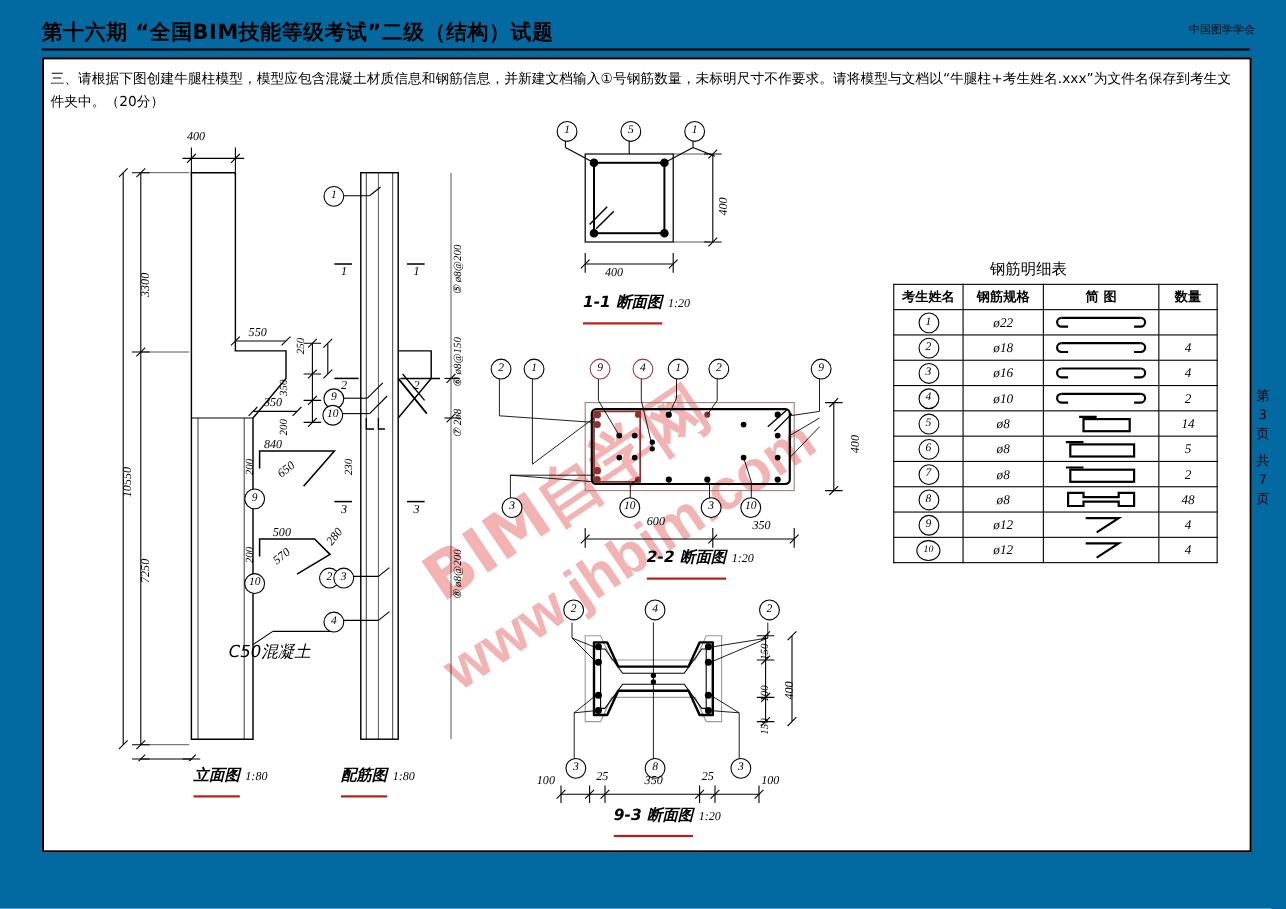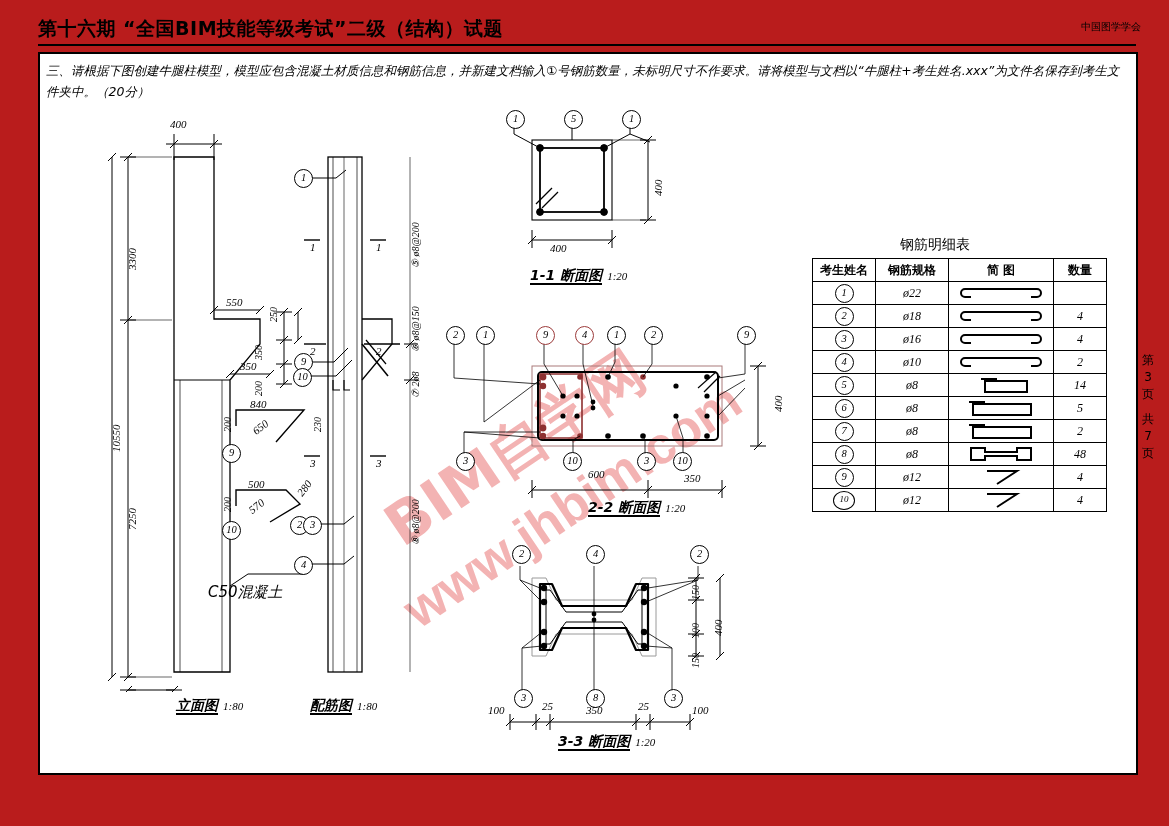--- a/index.html
+++ b/index.html
@@ -1,31 +1,31 @@
 <!DOCTYPE html>
 <html><head>
 <meta charset="utf-8">
 <style>
   html,body{margin:0;padding:0;background:#fff;}
   body{width:1169px;height:826px;position:relative;overflow:hidden;
        font-family:"Liberation Sans","DejaVu Sans",sans-serif;color:#000;}
-  .page{position:absolute;left:0;top:0;width:1169px;height:826px;background:#b91c1c;}
+  .page{position:absolute;left:0;top:0;width:1169px;height:826px;background:#0369a1;}
 
   
   .hdr-title{position:absolute;left:38px;top:16px;font-size:19px;font-weight:bold;
      letter-spacing:.5px;white-space:nowrap;font-family:"DejaVu Sans",sans-serif;}
   .hdr-org{position:absolute;right:28px;top:20px;font-size:10px;white-space:nowrap;
      font-family:"DejaVu Sans",sans-serif;}
   .hdr-rule{position:absolute;left:38px;top:44px;width:1098px;height:2px;background:#000;}
 
   
   .qbox{position:absolute;left:38px;top:52px;width:1100px;height:723px;
         border:2px solid #000;box-sizing:border-box;background:#fff;}
   .qtext{position:absolute;left:46px;top:60px;width:1086px;font-size:12.5px;
-        line-height:21px;font-family:"DejaVu Sans",sans-serif;font-style:italic;}
+        line-height:21px;font-family:"DejaVu Sans",sans-serif;}
   .qtext p{margin:0;}
 
   
   .pageno{position:absolute;right:8px;top:352px;width:26px;text-align:center;
         font-size:12px;line-height:17px;font-family:"DejaVu Sans",sans-serif;}
   .pageno span{display:block;}
   .pageno .gap{height:8px;}
 
   
   .dwg{position:absolute;}
@@ -41,21 +41,21 @@
 
   
   .bub{position:absolute;width:17px;height:17px;border:1.1px solid #000;border-radius:50%;
        font-size:10.5px;line-height:16px;text-align:center;background:#fff;
        font-family:"Liberation Serif","DejaVu Serif",serif;font-style:italic;}
   .bub.r{border-color:#9c3b3b;color:#000;}
 
   
   .vcap{position:absolute;white-space:nowrap;}
   .vcap .t{font-family:"DejaVu Sans",sans-serif;font-size:14px;font-weight:bold;
-        font-style:italic;border-bottom:2px solid #000000;padding-bottom:0;}
+        font-style:italic;border-bottom:2px solid #b91c1c;padding-bottom:10px;}
   .vcap .s{font-family:"Liberation Serif","DejaVu Serif",serif;font-style:italic;
         font-size:11px;margin-left:5px;}
 
   
   .sched-title{position:absolute;left:900px;top:236px;font-size:14px;
        font-family:"DejaVu Sans",sans-serif;white-space:nowrap;}
   table.sched{position:absolute;left:812px;top:258px;border-collapse:collapse;
        background:#fff;}
   table.sched th,table.sched td{border:1px solid #000;text-align:center;
        padding:0;height:22px;}
@@ -184,21 +184,21 @@
     <span class="t">立面图</span><span class="s">1:80</span>
   </div>
 
   <svg class="dwg" style="left:224px;top:396px;" width="110" height="60" viewBox="0 0 110 60">
     <g stroke="#000" fill="none" stroke-width="1.4">
       <path d="M12,30 L12,14 L80,14 L52,46"></path>
     </g>
   </svg>
   <div class="bub" style="left:222px;top:444px;">9</div>
   <div class="vtxt" style="left:222px;top:432px;">200</div>
-  <div class="lbl" style="left:250px;top:398px;">840</div>
+  <div class="lbl" style="left:240px;top:398px;">840</div>
   <div class="lbl" style="left:252px;top:421px;transform:rotate(-38deg);">650</div>
   <div class="vtxt" style="left:312px;top:432px;">230</div>
 
   <svg class="dwg" style="left:224px;top:476px;" width="110" height="60" viewBox="0 0 110 60">
     <g stroke="#000" fill="none" stroke-width="1.4">
       <path d="M12,30 L12,14 L62,14 L76,28 L46,46"></path>
     </g>
   </svg>
   <div class="bub" style="left:222px;top:521px;">10</div>
   <div class="vtxt" style="left:222px;top:512px;">200</div>
@@ -493,21 +493,21 @@
   <div class="lbl" style="left:488px;top:704px;">100</div>
   <div class="lbl" style="left:542px;top:700px;">25</div>
   <div class="lbl" style="left:586px;top:704px;">350</div>
   <div class="lbl" style="left:638px;top:700px;">25</div>
   <div class="lbl" style="left:692px;top:704px;">100</div>
   <div class="vtxt" style="left:690px;top:600px;">150</div>
   <div class="vtxt" style="left:690px;top:638px;">100</div>
   <div class="vtxt" style="left:690px;top:668px;">150</div>
   <div class="vlbl" style="left:712px;top:636px;">400</div>
   <div class="vcap" style="left:558px;top:732px;">
-    <span class="t">3-3 断面图</span><span class="s">1:20</span>
+    <span class="t">9-3 断面图</span><span class="s">1:20</span>
   </div>
 
   <div class="sched-title">钢筋明细表</div>
   <table class="sched">
     <thead>
       <tr>
         <th class="c-no">考生姓名</th>
         <th class="c-spec">钢筋规格</th>
         <th class="c-dia">简  图</th>
         <th class="c-qty">数量</th>

